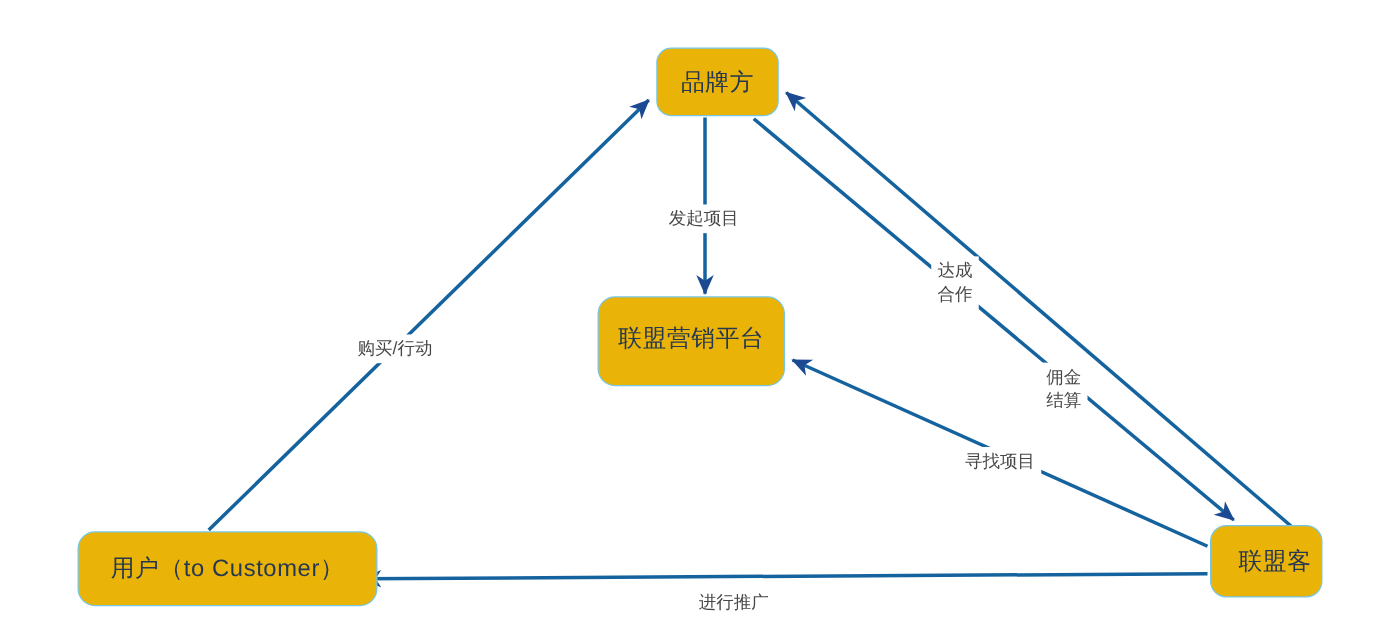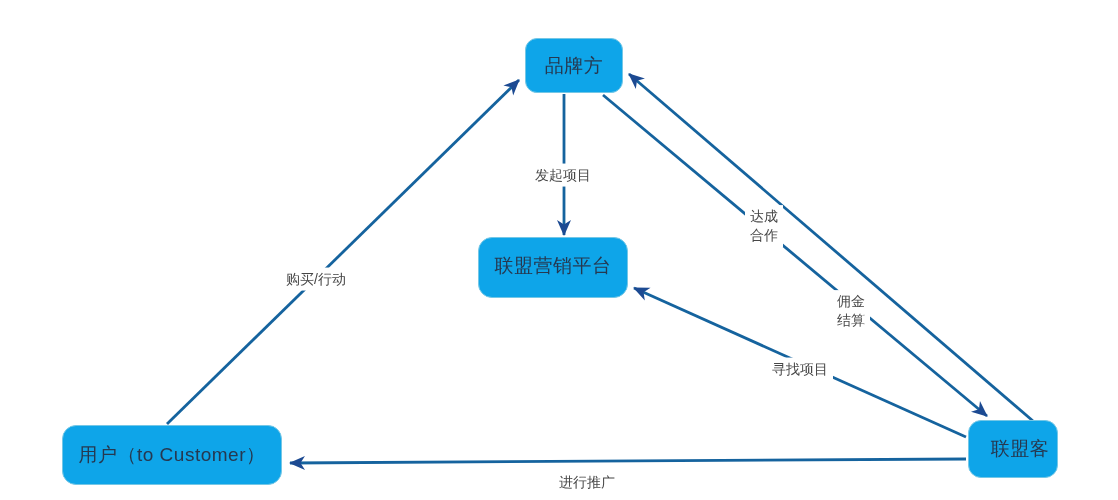--- a/index.html
+++ b/index.html
@@ -22,45 +22,45 @@
     left: 0; top: 0;
     width: 1118px;
     height: 500px;
   }
   svg.edges line {
     stroke: #15639E;
     stroke-width: 2.8;
   }
   .node {
     position: absolute;
-    background: #0ea5e9;
+    background: #eab308;
     border: 1.5px solid #74C7E6;
     color: #263850;
     font-size: 19px;
     letter-spacing: 0.5px;
     display: flex;
     align-items: center;
     justify-content: center;
     box-sizing: border-box;
     z-index: 3;
   }
   .node-brand {
     left: 525px; top: 38px;
     width: 98px; height: 55px;
     border-radius: 12px;
   }
   .node-platform {
     left: 478px; top: 237px;
-    width: 150px; height: 61px;
+    width: 150px; height: 72px;
     border-radius: 14px;
     padding-bottom: 4px;
   }
   .node-user {
     left: 62px; top: 425px;
-    width: 220px; height: 60px;
+    width: 240px; height: 60px;
     border-radius: 14px;
   }
   .node-affiliate {
     left: 968px; top: 420px;
     width: 90px; height: 58px;
     border-radius: 13px;
     padding-left: 14px;
   }
   .edge-label {
     position: absolute;

